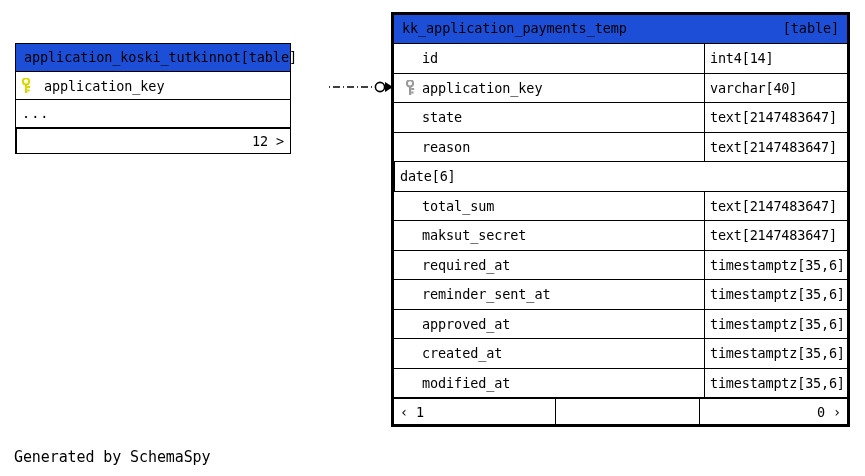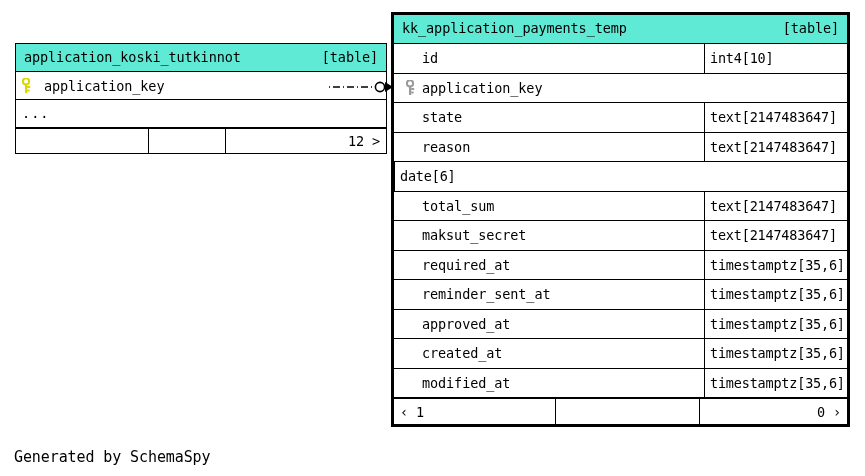--- a/index.html
+++ b/index.html
@@ -22,21 +22,21 @@
     background: #ffffff;
     box-sizing: border-box;
   }
   .erd-table.thin  { border: 1px solid #000; }
   .erd-table.thick { border: 3px solid #000; }
 
   .tbl-header {
     display: flex;
     align-items: center;
     justify-content: space-between;
-    background: #5eead4;
+    background: #1d4ed8;
     border-bottom: 1px solid #000;
     box-sizing: border-box;
     padding: 0 8px;
     font-size: 13.5px;
     line-height: 1;
     letter-spacing: -0.1px;
   }
   .tbl-kind  { white-space: nowrap; }
 
   .tbl-row {
@@ -101,26 +101,26 @@
     font-size: 13.5px;
     letter-spacing: -0.1px;
     overflow: hidden;
   }
   .foot-cell + .foot-cell { border-left: 1px solid #000; }
   .foot-left  { justify-content: flex-start; padding-left: 6px; }
   .foot-mid   { }
   .foot-right { justify-content: flex-end; padding-right: 6px; }
 
   
-  #table-left { left: 15px; top: 43px; width: 372px; }
+  #table-left { left: 15px; top: 43px; width: 276px; }
   #table-left .tbl-header { height: 28px; }
   #table-left .tbl-row    { height: 28px; }
   #table-left .cell-name  { flex: 1 1 auto; }
   #table-left .ellipsis-row { height: 26px; }
-  #table-left .tbl-footer { height: 25px; }
+  #table-left .tbl-footer { height: 25px; flex-direction: column; }
   #table-left .foot-left  { width: 132px; }
   #table-left .foot-mid   { width: 77px; }
   #table-left .foot-right { flex: 1 1 auto; }
 
   
   #table-right { left: 391px; top: 12px; width: 459px; }
   #table-right .tbl-header { height: 29px; }
   #table-right .tbl-row    { height: 29.5px; }
   #table-right .cell-name  { width: 310px; min-width: 310px; }
   #table-right .cell-type  { flex: 1 1 auto; }
@@ -197,35 +197,36 @@
   <div class="tbl-header">
     <span>kk_application_payments_temp</span>
     <span class="tbl-kind">[table]</span>
   </div>
 
   <div class="tbl-row">
     <span class="cell-name">
       <span class="keyslot"></span>
       <span>id</span>
     </span>
-    <span class="cell-type">int4[10]</span>
+    <span class="cell-type">int4[14]</span>
   </div>
 
   <div class="tbl-row">
     <span class="cell-name">
       <span class="keyslot">
         <svg class="key-icon" width="11" height="16" viewBox="0 0 11 16" aria-hidden="true">
           <circle cx="4" cy="3.4" r="3.1" fill="none" stroke="#9a9a9a" stroke-width="2"></circle>
           <rect x="3" y="6" width="2.2" height="9" fill="#9a9a9a"></rect>
           <rect x="5.2" y="8" width="3" height="2" fill="#9a9a9a"></rect>
           <rect x="5.2" y="11.5" width="2.4" height="2" fill="#9a9a9a"></rect>
         </svg>
       </span>
       <span>application_key</span>
     </span>
+    <span class="cell-type">varchar[40]</span>
   </div>
 
   <div class="tbl-row">
     <span class="cell-name">
       <span class="keyslot"></span>
       <span>state</span>
     </span>
     <span class="cell-type">text[2147483647]</span>
   </div>
 

